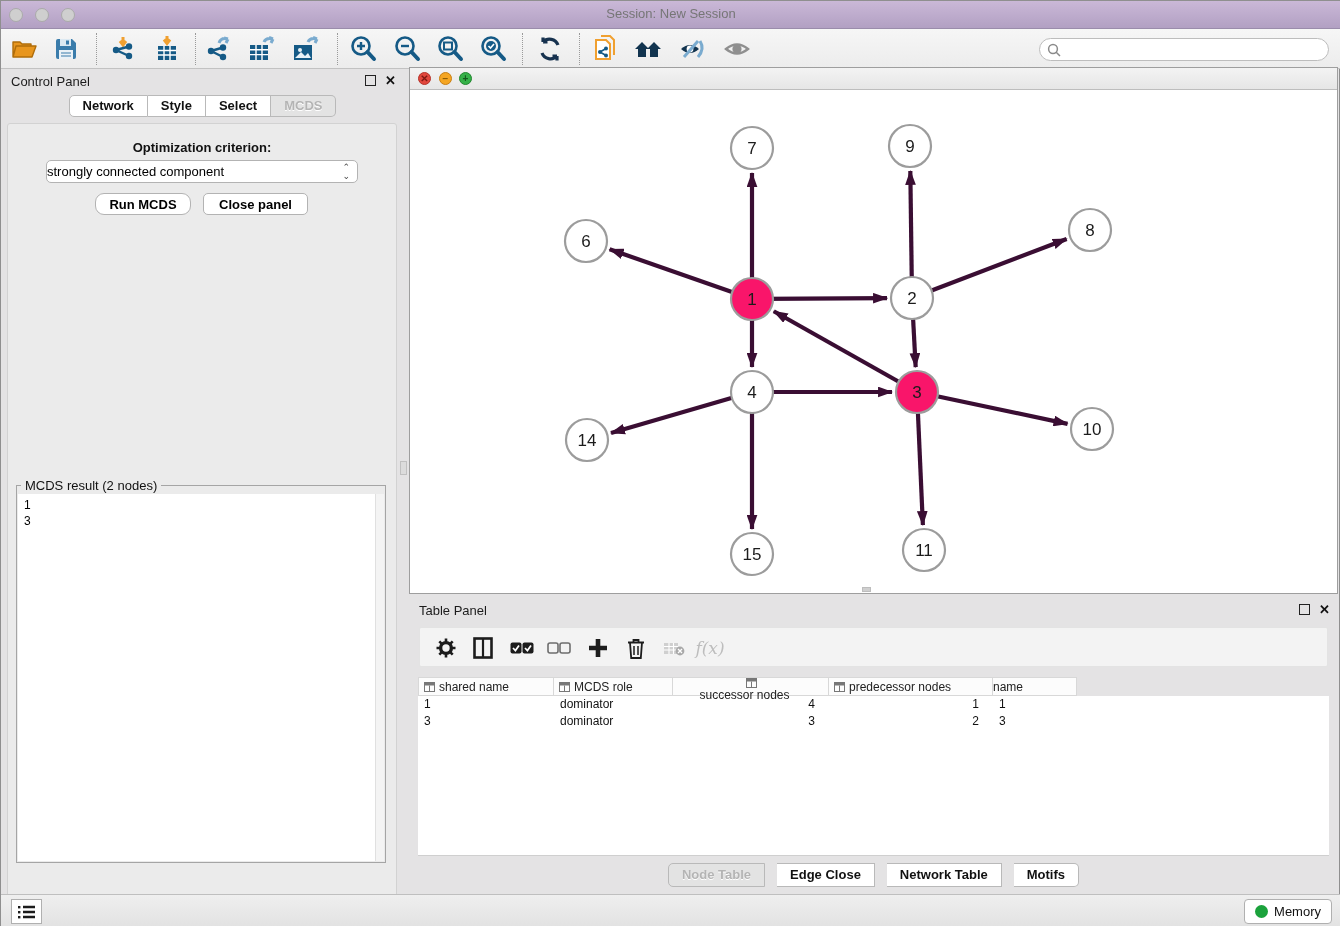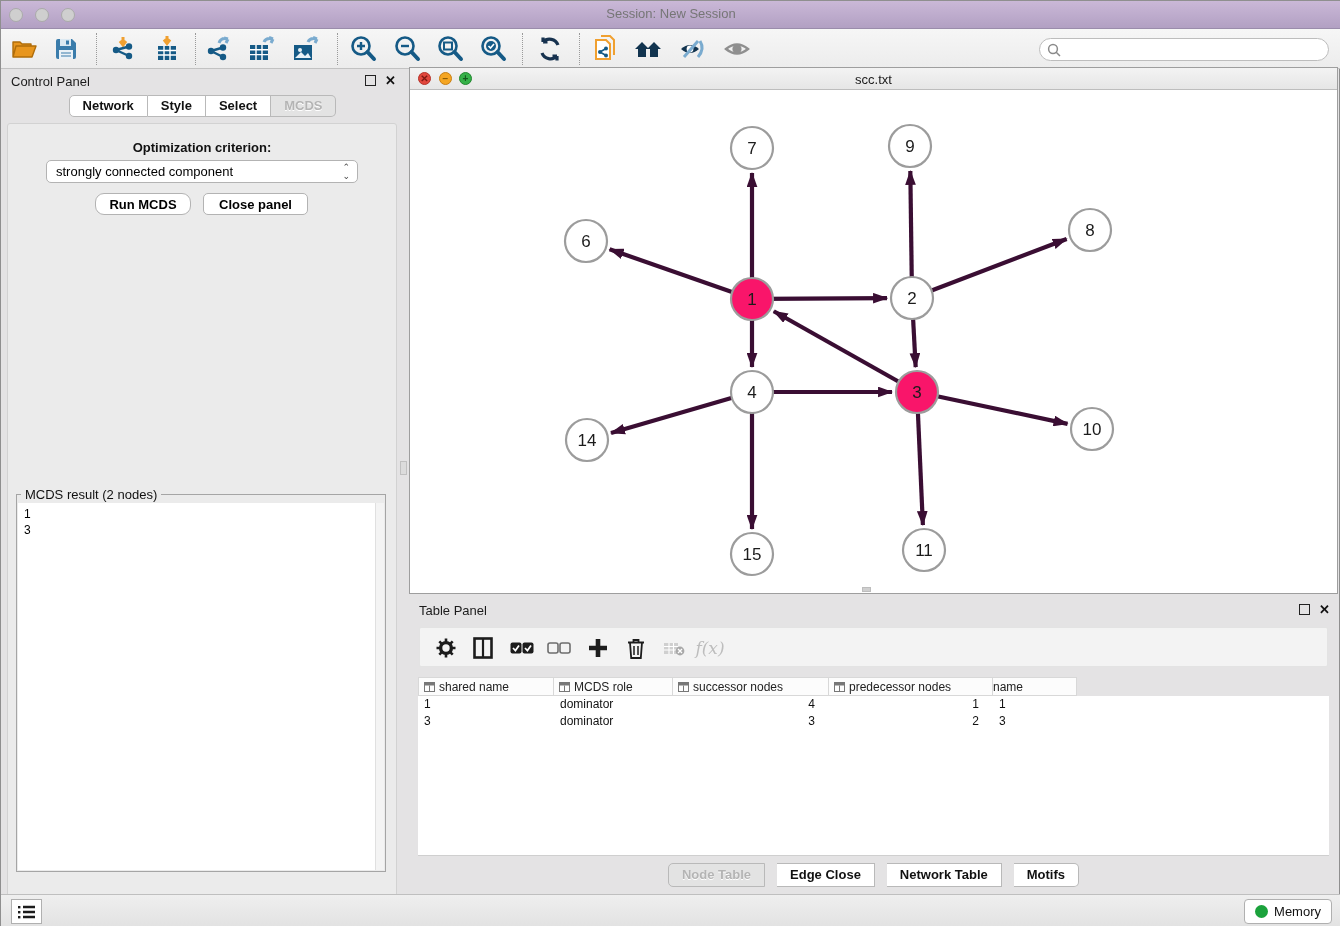--- a/index.html
+++ b/index.html
@@ -41,30 +41,30 @@
     border-left:none; font-size:13px; font-weight:bold; color:#111; line-height:20px; cursor:pointer; }
   .seg-tab:first-child { border-left:1px solid #b9b9b9; border-radius:5px 0 0 5px; }
   .seg-tab:last-child { border-radius:0 5px 5px 0; }
   .seg-tab.active { background:#e3e3e3; color:#b4b4b4; text-shadow:0 1px 0 #fff; }
 
   #cp-content { position:absolute; left:6px; top:54px; width:390px; height:824px;
     background:#ebebeb; border:1px solid #d2d2d2; border-radius:3px; }
   #opt-label { margin-top:16px; text-align:center; font-size:13px; font-weight:bold; color:#111; }
   #criterion-select { position:absolute; left:38px; top:36px; width:312px; height:23px;
     background:#fff; border:1px solid #b3b3b3; border-radius:5px; font-size:13px;
-    display:flex; align-items:center; padding-left:9px; cursor:pointer; }
+    display:flex; align-items:center; cursor:pointer; }
   #criterion-select .stepper { position:absolute; right:7px; top:2px; font-size:9px;
     line-height:9px; color:#444; text-align:center; }
   .mac-btn { position:absolute; top:69px; height:22px; background:#fff;
     border:1px solid #b3b3b3; border-radius:5px; font-size:13px; font-weight:bold;
     font-family:"Liberation Sans",sans-serif; cursor:pointer; }
   #run-btn { left:87px; width:96px;border-radius:9px; }
   #closepanel-btn { left:195px; width:105px; }
 
-  #result-group { position:absolute; left:8px; top:370px; width:370px; height:378px;
+  #result-group { position:absolute; left:8px; top:361px; width:370px; height:378px;
     border:1px solid #a5a5a5; }
   #result-title { position:absolute; left:4px; top:-8px; background:#ebebeb;
     padding:0 4px; font-size:13px; color:#111; }
   #result-box { position:absolute; inset:8px 1px 1px 1px; background:#fff;
     font-size:12px; line-height:16px; padding:3px 0 0 6px; white-space:pre; overflow:hidden; }
   #result-scroll { position:absolute; right:1px; top:8px; bottom:1px; width:9px;
     background:#f4f4f4; border-left:1px solid #e0e0e0; }
 
   
   #net-window { position:absolute; left:408px; top:66px; width:929px; height:527px;
@@ -295,21 +295,20 @@
       </div>
     </div>
   </div>
   <div id="vsplit-handle"></div>
 
   <div id="net-window">
     <div id="net-titlebar">
       <span class="nt-light" id="nt-close">✕</span>
       <span class="nt-light" id="nt-min">−</span>
       <span class="nt-light" id="nt-max">+</span>
-      <div id="net-title">scc.txt</div>
     </div>
     <svg id="net-canvas" viewBox="0 0 927 503">
         <defs>
           <marker id="arrow" viewBox="0 0 14 10" refX="13" refY="5" markerWidth="15" markerHeight="11" markerUnits="userSpaceOnUse" orient="auto">
             <path d="M0,0 L14,5 L0,10 Z" fill="#3a0e33"></path>
           </marker>
         </defs>
         <line x1="342" y1="209" x2="342" y2="83" stroke="#3a0e33" stroke-width="4.2" marker-end="url(#arrow)"></line>
         <line x1="342" y1="209" x2="199.60088855300984" y2="159.24609359081066" stroke="#3a0e33" stroke-width="4.2" marker-end="url(#arrow)"></line>
         <line x1="342" y1="209" x2="477.00048826694535" y2="208.15624694833159" stroke="#3a0e33" stroke-width="4.2" marker-end="url(#arrow)"></line>
@@ -422,21 +421,21 @@
             <span class="th-label">shared name</span>
           </div>
           <div class="th" style="width: 119px;">
             <svg class="sort-ic" width="11" height="10">
               <rect x="0.5" y="0.5" width="10" height="9" fill="none" stroke="#777"></rect>
               <rect x="0.5" y="0.5" width="10" height="3" fill="#777"></rect>
               <path d="M5.5 3.5 V9.5" stroke="#777"></path>
             </svg>
             <span class="th-label">MCDS role</span>
           </div>
-          <div class="th" style="width: 156px;">
+          <div class="th" style="width: 156px; flex-direction: column;">
             <svg class="sort-ic" width="11" height="10">
               <rect x="0.5" y="0.5" width="10" height="9" fill="none" stroke="#777"></rect>
               <rect x="0.5" y="0.5" width="10" height="3" fill="#777"></rect>
               <path d="M5.5 3.5 V9.5" stroke="#777"></path>
             </svg>
             <span class="th-label">successor nodes</span>
           </div>
           <div class="th" style="width: 164px;">
             <svg class="sort-ic" width="11" height="10">
               <rect x="0.5" y="0.5" width="10" height="9" fill="none" stroke="#777"></rect>

